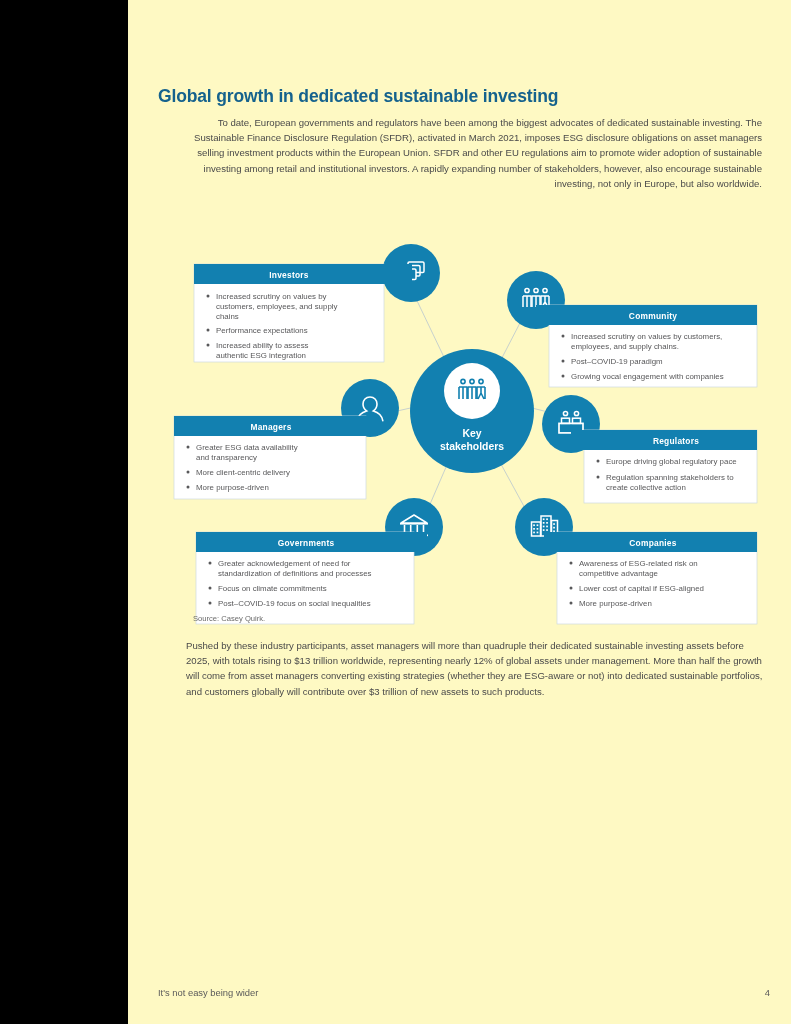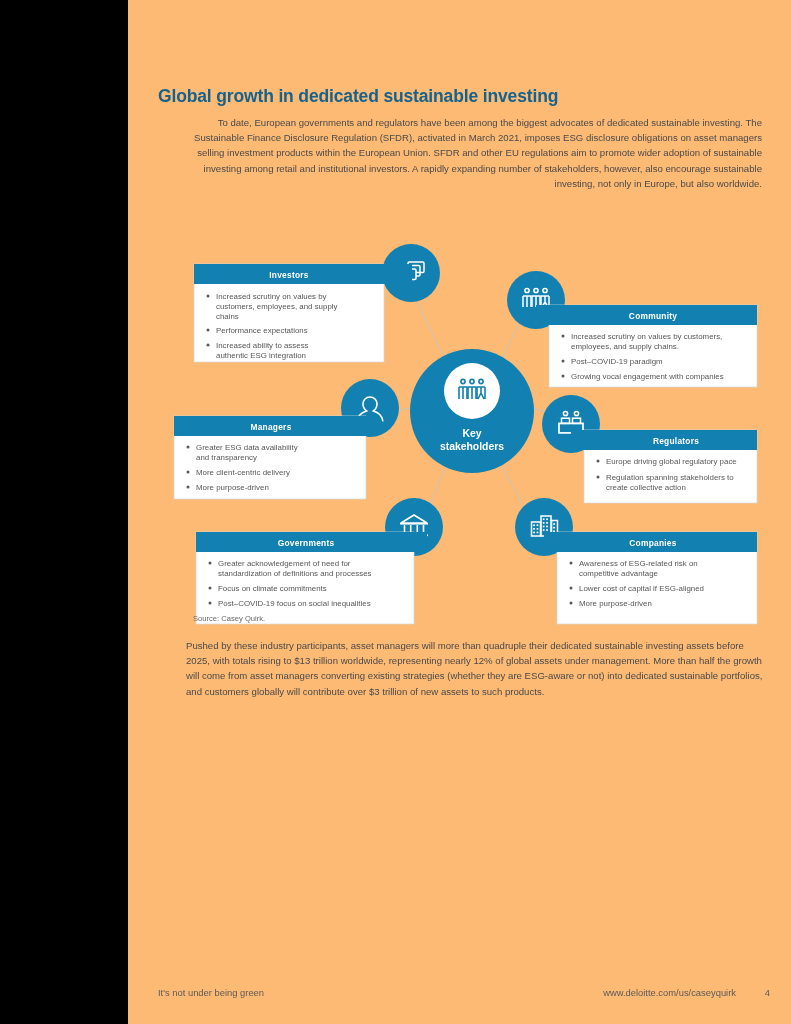--- a/index.html
+++ b/index.html
@@ -23,21 +23,21 @@
     position: absolute;
     left: 0; top: 0;
     width: 128px; height: 1024px;
     background: #000000;
   }
 
   .page-sheet {
     position: absolute;
     left: 128px; top: 0;
     width: 663px; height: 1024px;
-    background: #fdba74;
+    background: #fef9c3;
   }
 
   .content {
     position: absolute;
     left: 30px;
     top: 0;
     width: 612px;
     height: 1024px;
   }
 
@@ -362,19 +362,18 @@
             <text class="bx-item" x="413" y="361.5">More purpose-driven</text>
           </g>
 
         </svg>
       </div>
 
       <div class="source-note">Source: Casey Quirk.</div>
 
       <p class="closing-para">Pushed by these industry participants, asset managers will more than quadruple their dedicated sustainable investing assets before 2025, with totals rising to $13 trillion worldwide, representing nearly 12% of global assets under management. More than half the growth will come from asset managers converting existing strategies (whether they are ESG-aware or not) into dedicated sustainable portfolios, and customers globally will contribute over $3 trillion of new assets to such products.</p>
 
-      <div class="footer-left">It's not under being green</div>
-      <div class="footer-url">www.deloitte.com/us/caseyquirk</div>
+      <div class="footer-left">It's not easy being wider</div>
       <div class="footer-page">4</div>
 
     </div>
   </div>
 </div>
 
 </body></html>

